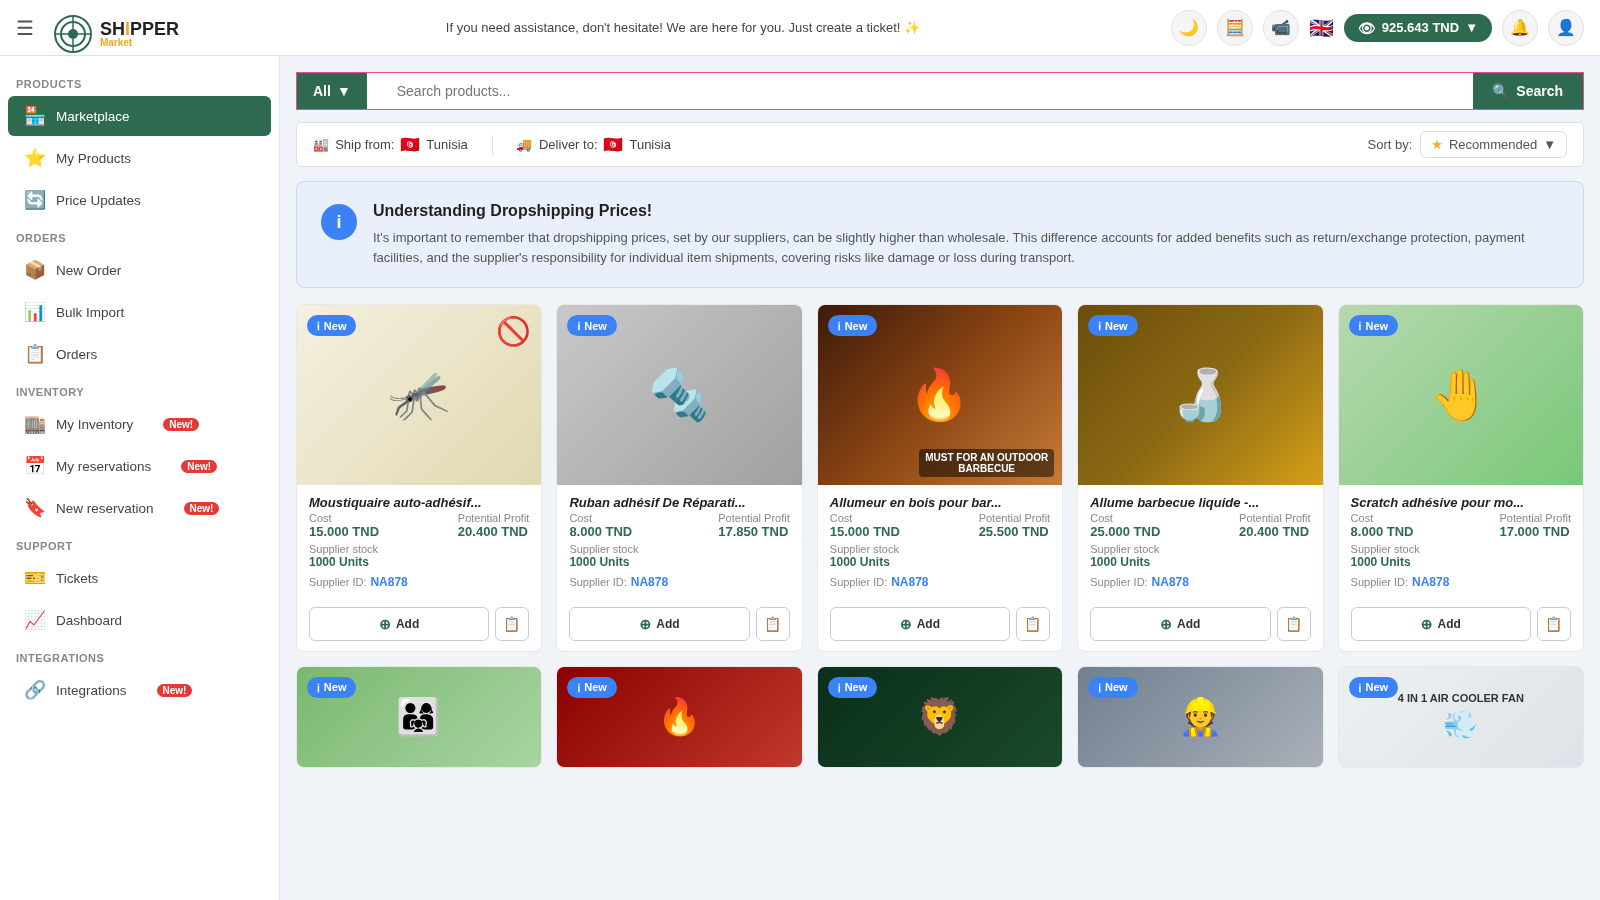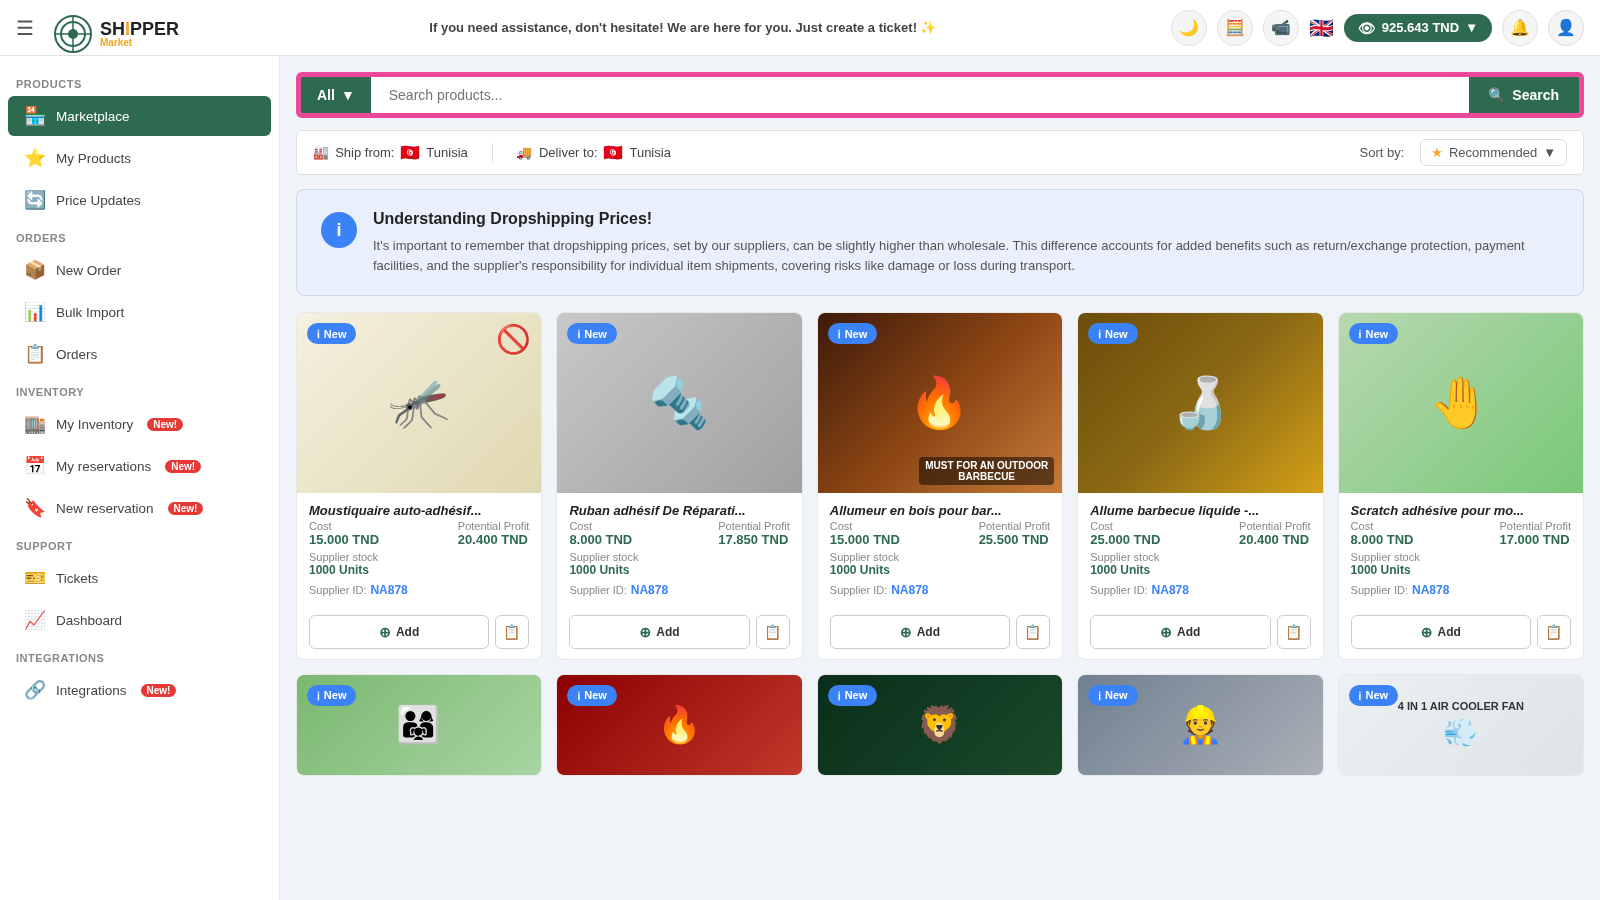--- a/index.html
+++ b/index.html
@@ -17,21 +17,20 @@
       gap: 12px;
     }
     .topnav-logo { display: flex; align-items: center; gap: 8px; margin-right: 16px; margin-top: 13px; }
     .logo-icon { width: 38px; height: 38px; }
     .topnav-menu-icon { font-size: 20px; cursor: pointer; color: #555; margin-right: 8px; }
     .topnav-announcement {
       flex: 1;
       text-align: center;
       font-size: 13px;
       color: #444;
-      font-weight: bold;
     }
     .topnav-right { display: flex; align-items: center; gap: 10px; }
     .topnav-icon-btn {
       width: 36px; height: 36px; border-radius: 50%; display: flex; align-items: center; justify-content: center;
       background: #f5f5f5; cursor: pointer; font-size: 16px; border: 1px solid #e0e0e0;
     }
     .topnav-flag { font-size: 20px; }
     .balance-btn {
       background: #2d6a4f; color: #fff; border-radius: 20px; padding: 6px 14px;
       display: flex; align-items: center; gap: 6px; cursor: pointer; font-size: 13px; font-weight: 600;
@@ -58,30 +57,30 @@
     }
     .sidebar-item {
       display: flex; align-items: center; gap: 10px; padding: 9px 16px;
       cursor: pointer; border-radius: 6px; margin: 2px 8px;
       color: #444; font-size: 13.5px; font-weight: 500; position: relative;
     }
     .sidebar-item.active { background: #2d6a4f; color: #fff; }
     .sidebar-item .item-icon { font-size: 18px; width: 22px; text-align: center; }
     .sidebar-badge {
       background: #e53935; color: #fff; font-size: 10px; font-weight: 700;
-      border-radius: 8px; padding: 1px 6px; margin-left: 4px;
+      border-radius: 8px; padding: 1px 6px; margin-left: 20px;
     }
 
     
     .main { flex: 1; overflow-y: auto; padding: 16px; }
 
     
     .search-row {
-      display: flex; align-items: center; gap: 4px; margin-bottom: 12px;
-      background: #fff; border: 5px solid #ec4899; border-radius: 6px; overflow: hidden;
+      display: flex; align-items: center; gap: 16px; margin-bottom: 12px;
+      background: #fff; border: 1px solid #ec4899; border-radius: 0; overflow: hidden;
     }
     .search-all-btn {
       background: #2d6a4f; color: #fff; border: none; padding: 10px 16px;
       font-size: 14px; font-weight: 600; cursor: pointer; display: flex; align-items: center; gap: 6px;
       border-radius: 0;
     }
     .search-input {
       flex: 1; border: none; outline: none; padding: 10px 14px; font-size: 14px; color: #888;
     }
     .search-btn {
@@ -91,21 +90,21 @@
 
     
     .filters-row {
       display: flex; align-items: center; justify-content: space-between;
       background: #fff; border: 1px solid #e0e0e0; border-radius: 6px;
       padding: 8px 16px; margin-bottom: 14px;
     }
     .filters-left { display: flex; align-items: center; gap: 20px; font-size: 13px; color: #444; }
     .filter-item { display: flex; align-items: center; gap: 6px; }
     .flag-small { font-size: 16px; }
-    .sort-right { display: flex; align-items: center; gap: 16px; font-size: 13px; color: #555; margin-left: 26px; }
+    .sort-right { display: flex; align-items: center; gap: 8px; font-size: 13px; color: #555; margin-left: 26px; }
     .sort-dropdown {
       display: flex; align-items: center; gap: 6px; border: 1px solid #ddd;
       border-radius: 6px; padding: 5px 10px; cursor: pointer; background: #fff; font-size: 13px;
     }
     .sort-star { color: #f5a623; }
 
     
     .info-banner {
       background: #eaf0fb; border: 1px solid #c9d9f0; border-radius: 8px;
       padding: 20px 24px; margin-bottom: 16px; display: flex; align-items: flex-start; gap: 16px;

